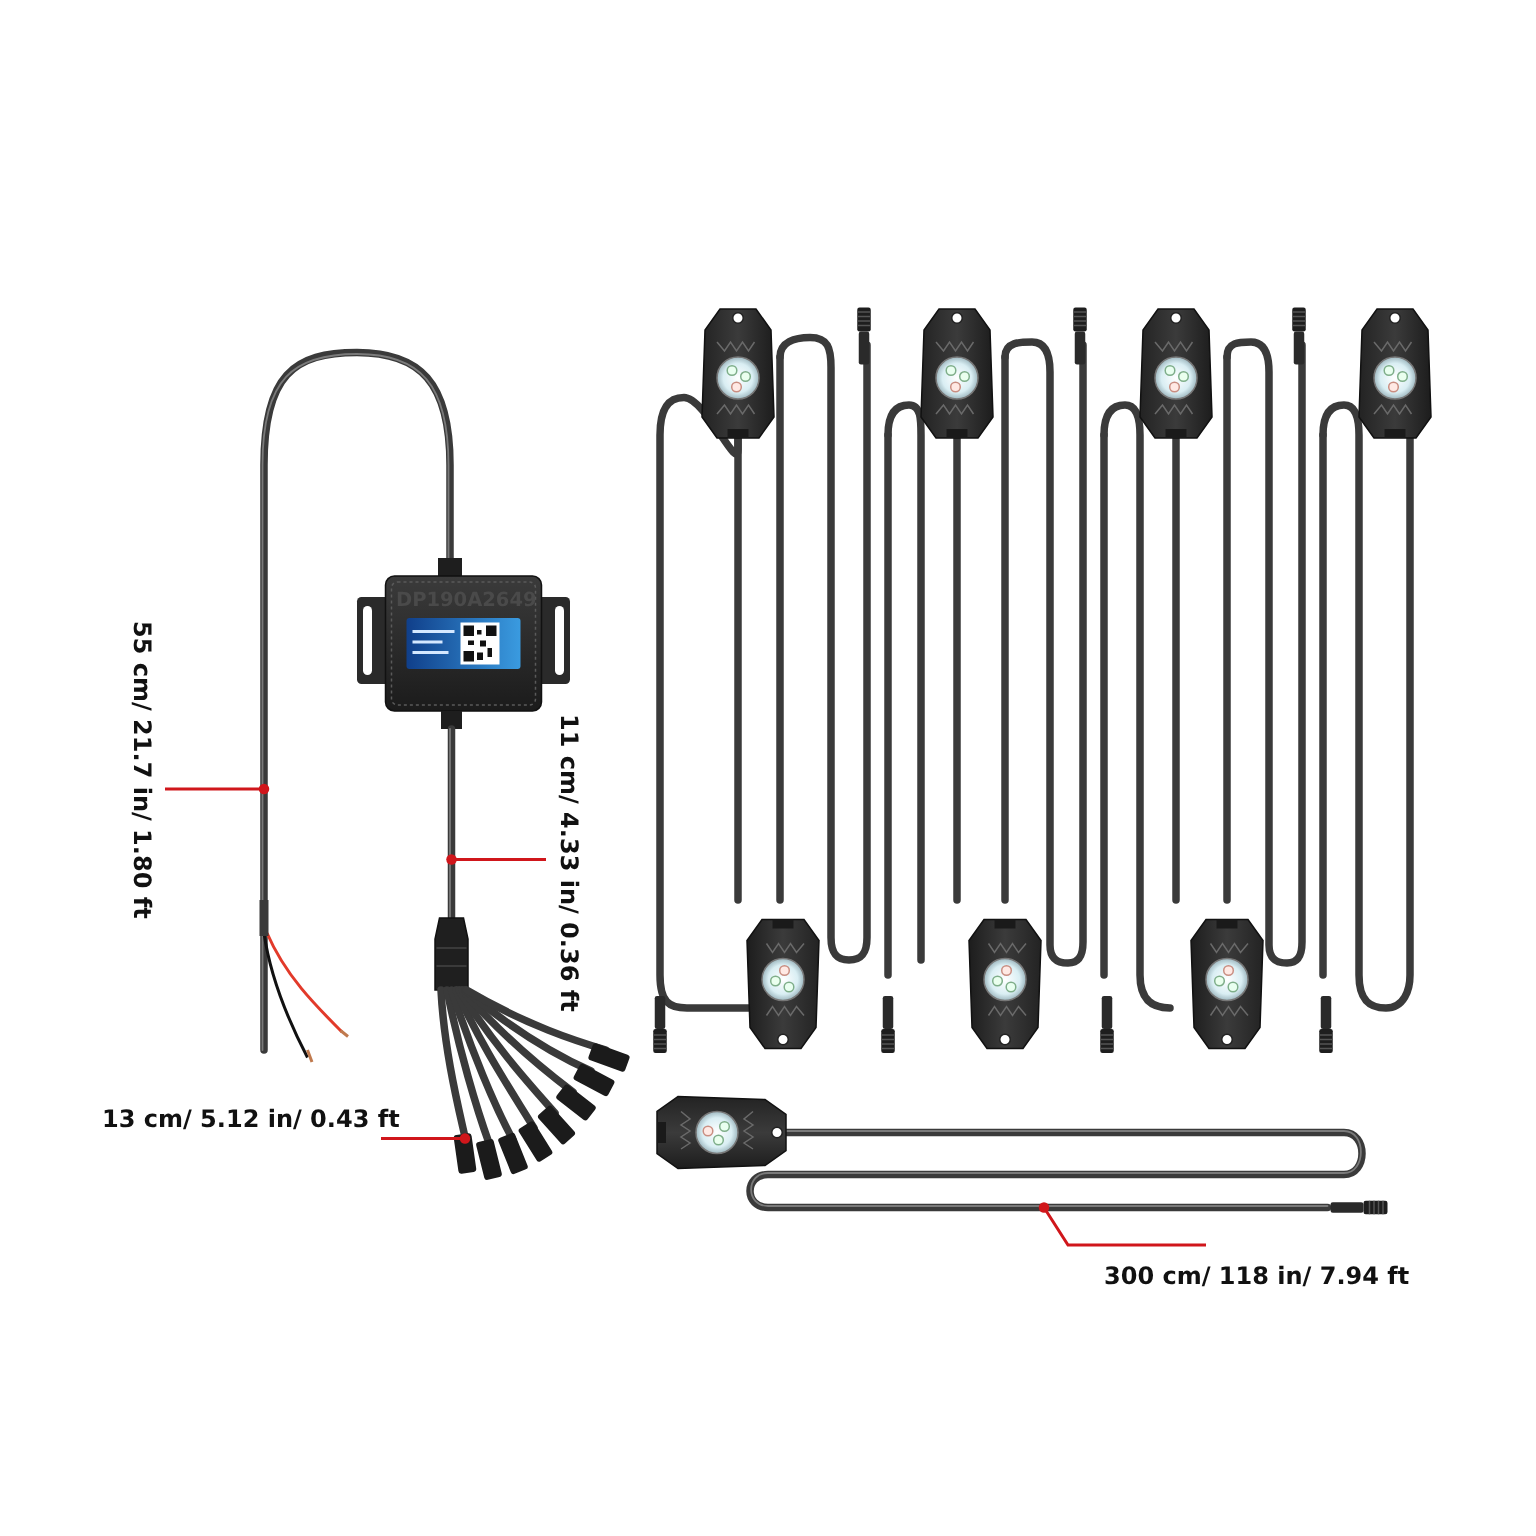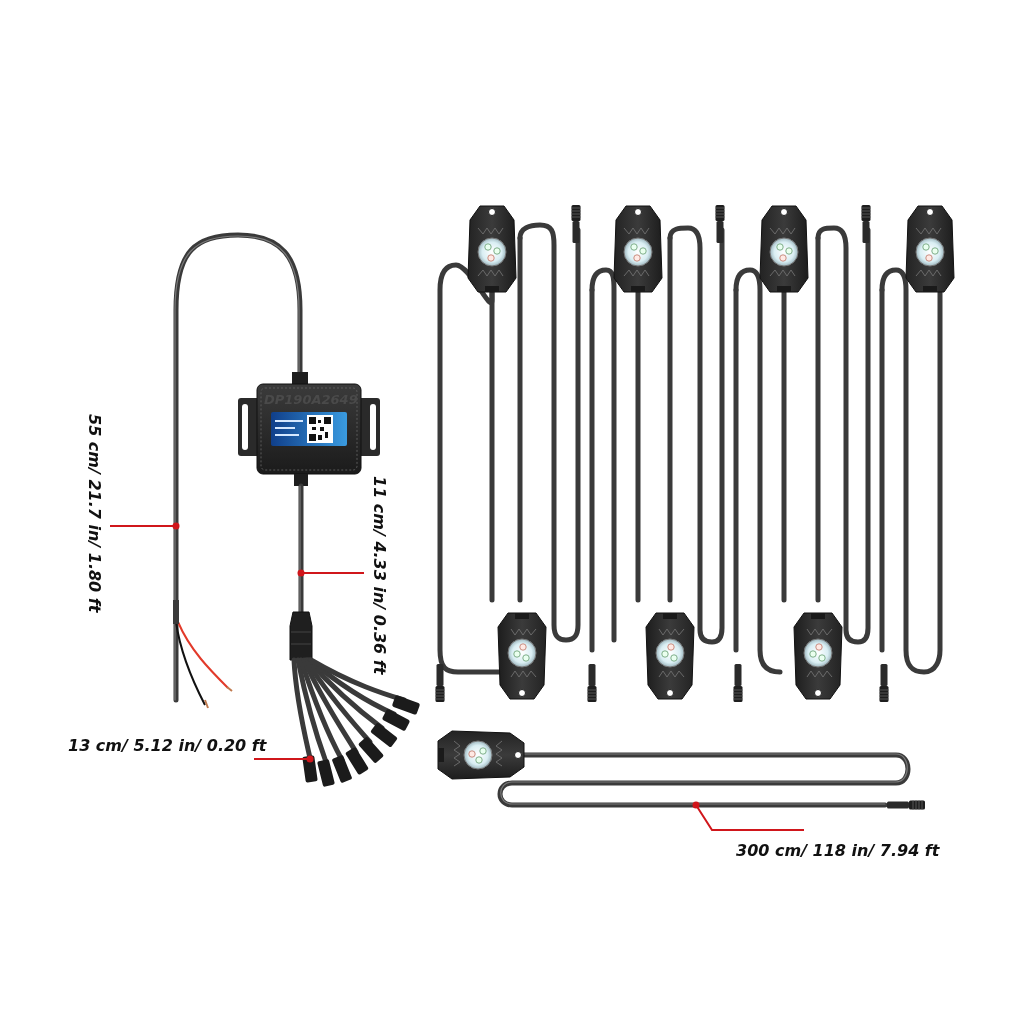--- a/index.html
+++ b/index.html
@@ -1,17 +1,17 @@
 <!DOCTYPE html>
 <html><head>
 <meta charset="utf-8">
 <style>
   html, body { margin: 0; padding: 0; background: #ffffff; }
   body { width: 1024px; height: 1024px; position: relative; overflow: hidden; font-family: "DejaVu Sans", sans-serif; }
-  #stage { position: absolute; left: 0; top: 0; width: 1024px; height: 884px; font-style: italic; }
+  #stage { position: absolute; left: 0; top: 0; width: 1024px; height: 884px; }
   .dim-label { position: absolute; font-family: "DejaVu Sans", sans-serif; font-weight: bold; font-size: 16px; color: #111111; white-space: nowrap; }
   .vert { transform-origin: 0 0; transform: rotate(90deg); }
   .cable { fill: none; stroke: #3a3a3a; stroke-width: 5; stroke-linecap: round; stroke-linejoin: round; }
   .cable-hl { fill: none; stroke: #7a7a7a; stroke-width: 1.2; stroke-linecap: round; stroke-linejoin: round; }
   .redline { stroke: #d0161b; stroke-width: 2; fill: none; }
   .reddot { fill: #d0161b; }
 </style>
 </head>
 <body>
 
@@ -201,15 +201,15 @@
 
   <g>
     <circle class="reddot" cx="696" cy="805" r="3.5"></circle>
     <polyline class="redline" points="696,805 712,830 804,830"></polyline>
   </g>
 </svg>
 
 
 <div class="dim-label vert" style="left:104px; top:414px;">55 cm/ 21.7 in/ 1.80 ft</div>
 <div class="dim-label vert" style="left:389px; top:476px;">11 cm/ 4.33 in/ 0.36 ft</div>
-<div class="dim-label" style="left:68px; top:736px;">13 cm/ 5.12 in/ 0.20 ft</div>
+<div class="dim-label" style="left:68px; top:736px;">13 cm/ 5.12 in/ 0.43 ft</div>
 <div class="dim-label" style="left:736px; top:841px;">300 cm/ 118 in/ 7.94 ft</div>
 </div>
 
 </body></html>

